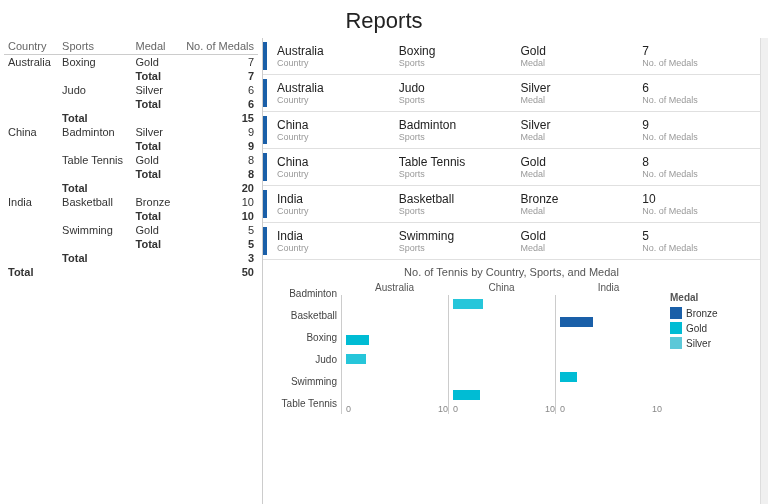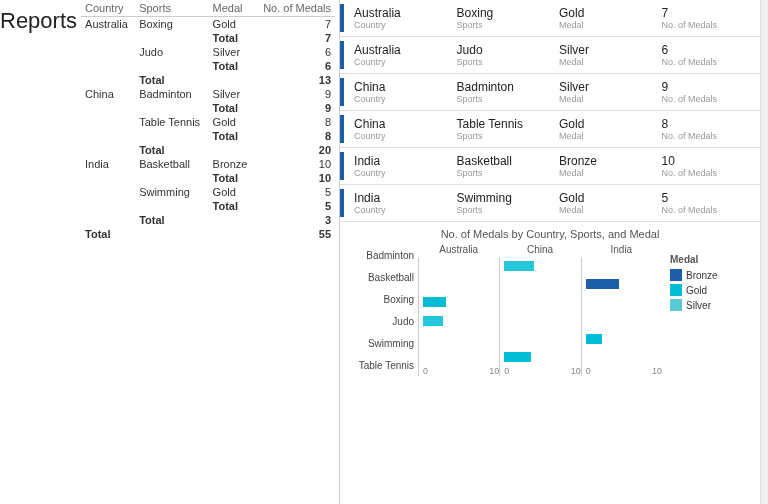--- a/index.html
+++ b/index.html
@@ -1,18 +1,18 @@
 <!DOCTYPE html>
 <html><head>
   <meta charset="utf-8">
   <style>
     * { box-sizing: border-box; margin: 0; padding: 0; }
     body { font-family: Arial, sans-serif; font-size: 11px; background: #fff; color: #333; width: 768px; height: 504px; overflow: hidden; }
 
-    .page { display: flex; flex-direction: row; width: 768px; height: 504px; }
+    .page { display: flex; flex-direction: column; width: 768px; height: 504px; }
 
     .report-title { text-align: center; font-size: 22px; font-weight: normal; padding: 8px 0 4px 0; color: #222; }
 
     .content-area { display: flex; flex: 1; overflow: hidden; }
 
     
     .left-table-wrap { width: 262px; flex-shrink: 0; overflow-y: auto; padding: 0 4px; }
     table.left-table { width: 100%; border-collapse: collapse; font-size: 11px; }
     table.left-table th { color: #666; font-weight: normal; text-align: left; padding: 2px 4px; border-bottom: 1px solid #ccc; }
     table.left-table td { padding: 1px 4px; }
@@ -95,21 +95,21 @@
             <tr>
     <td class="country-cell" style="font-weight:bold;"></td>
     <td class="sport-cell" style="font-weight:bold;"></td>
     <td class="medal-cell" style="font-weight:bold;">Total</td>
     <td class="num-cell" style="font-weight:bold;">6</td>
   </tr>
             <tr>
     <td class="country-cell" style="font-weight:bold;"></td>
     <td class="sport-cell" style="font-weight:bold;">Total</td>
     <td class="medal-cell" style="font-weight:bold;"></td>
-    <td class="num-cell" style="font-weight:bold;">13</td>
+    <td class="num-cell" style="font-weight:bold;">15</td>
   </tr>
             <tr>
     <td class="country-cell" style="">China</td>
     <td class="sport-cell" style="">Badminton</td>
     <td class="medal-cell" style="">Silver</td>
     <td class="num-cell" style="">9</td>
   </tr>
             <tr>
     <td class="country-cell" style="font-weight:bold;"></td>
     <td class="sport-cell" style="font-weight:bold;"></td>
@@ -161,21 +161,21 @@
             <tr>
     <td class="country-cell" style="font-weight:bold;"></td>
     <td class="sport-cell" style="font-weight:bold;">Total</td>
     <td class="medal-cell" style="font-weight:bold;"></td>
     <td class="num-cell" style="font-weight:bold;">3</td>
   </tr>
             <tr>
     <td class="country-cell" style="font-weight:bold;">Total</td>
     <td class="sport-cell" style="font-weight:bold;"></td>
     <td class="medal-cell" style="font-weight:bold;"></td>
-    <td class="num-cell" style="font-weight:bold;">55</td>
+    <td class="num-cell" style="font-weight:bold;">50</td>
   </tr>
           </tbody>
       </table>
     </div>
 
     <div class="right-panel">
 
       <div class="cards-area" id="cards-area">
       <div class="card">
     <div class="card-blue-bar"></div>
@@ -299,21 +299,21 @@
       </div>
       <div class="card-col">
         <span class="val">5</span>
         <span class="lbl">No. of Medals</span>
       </div>
     </div>
   </div>
         </div>
 
       <div class="chart-area">
-        <div class="chart-title">No. of Medals by Country, Sports, and Medal</div>
+        <div class="chart-title">No. of Tennis by Country, Sports, and Medal</div>
 
         <div style="display:flex; flex:1;">
 
           <div class="chart-yaxis" id="chart-yaxis">
               <div class="ylabel">Badminton</div>
               <div class="ylabel">Basketball</div>
               <div class="ylabel">Boxing</div>
               <div class="ylabel">Judo</div>
               <div class="ylabel">Swimming</div>
               <div class="ylabel">Table Tennis</div>

